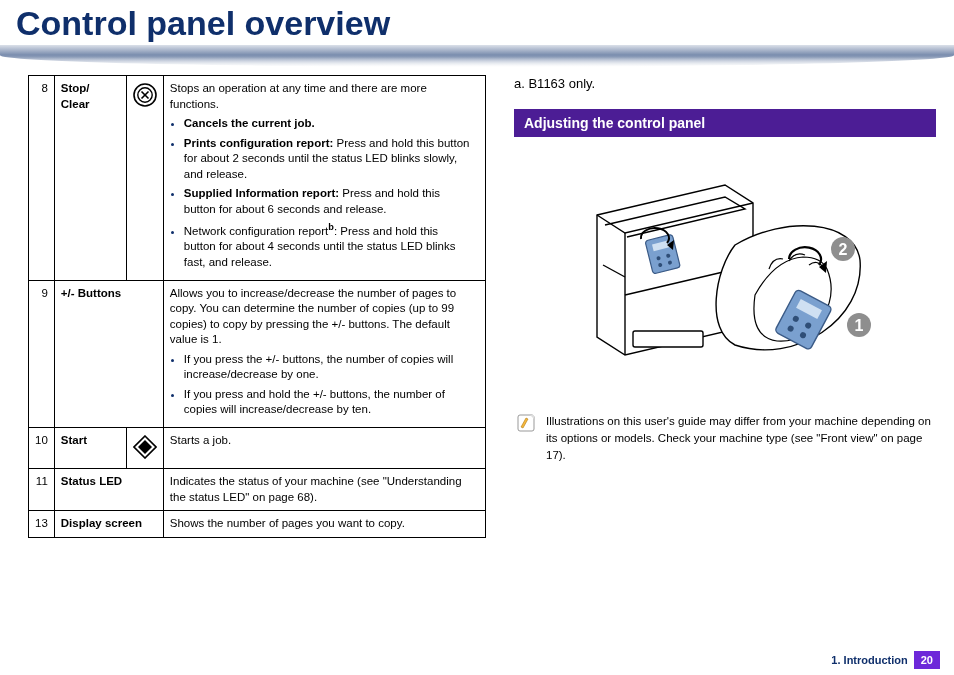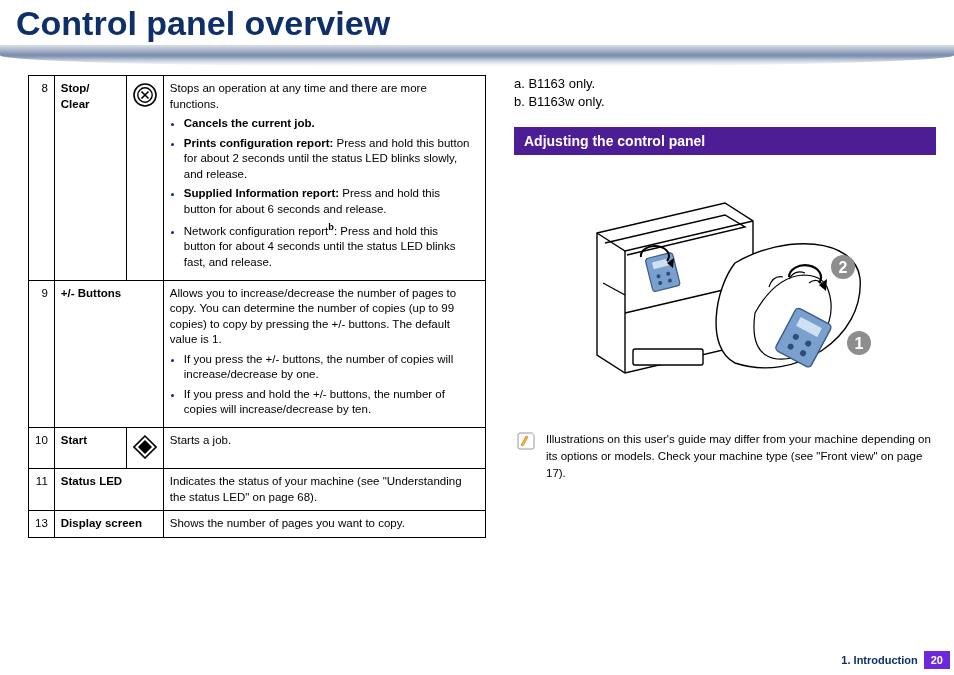--- a/index.html
+++ b/index.html
@@ -86,21 +86,21 @@
     gap: 10px;
     font-size: 11.5px;
     line-height: 1.45;
     padding: 4px 2px;
     margin-top: 12px;
   }
   .note-icon { flex: 0 0 20px; }
 
   .footer {
     position: absolute;
-    right: 4px;
+    right: 14px;
     bottom: 6px;
     display: flex;
     align-items: stretch;
     font-size: 11px;
     color: #0f2f6b;
     font-weight: 700;
     gap: 6px;
   }
   .footer .pg {
     background: #6d28d9;
@@ -178,21 +178,20 @@
         <td class="name" colspan="2">Display screen</td>
         <td class="desc">Shows the number of pages you want to copy.</td>
       </tr>
     </tbody>
       </table>
   </div>
 
   <div class="col-right">
     <div class="footnotes">
       <div>a.  B1163 only.</div>
-      <div>b.  B1163w only.</div>
     </div>
 
     <div class="section-bar">Adjusting the control panel</div>
 
     <div class="illus-wrap">
       <svg width="300" height="230" viewBox="0 0 300 230">
 
         <g stroke="#000" stroke-width="1.4" fill="#fff">
           <polygon points="22,60 150,30 178,48 178,170 50,200 22,182"></polygon>
           <polyline points="22,60 50,78 178,48" fill="none"></polyline>

